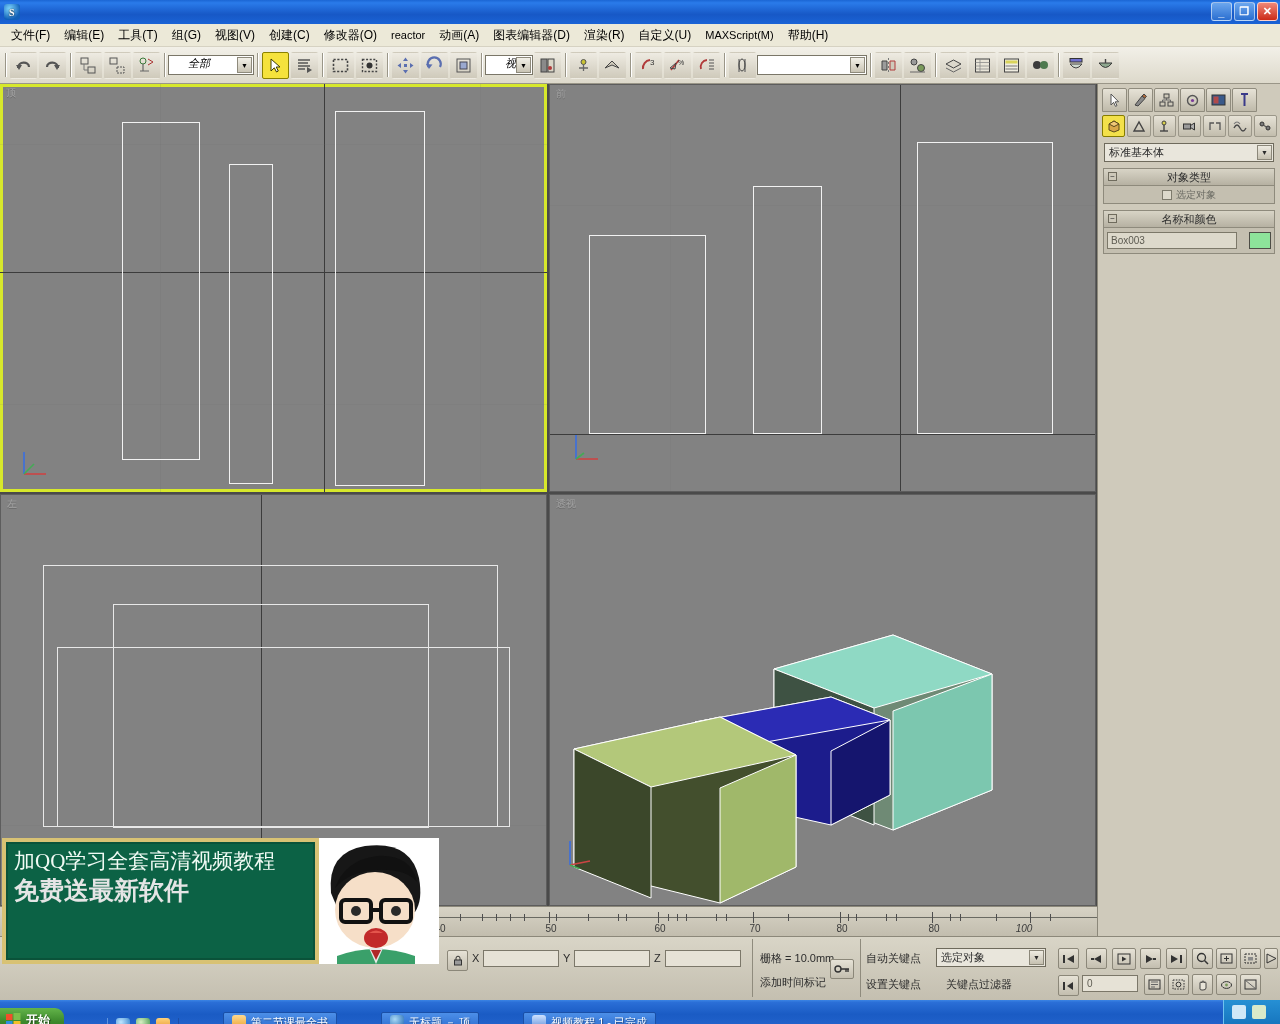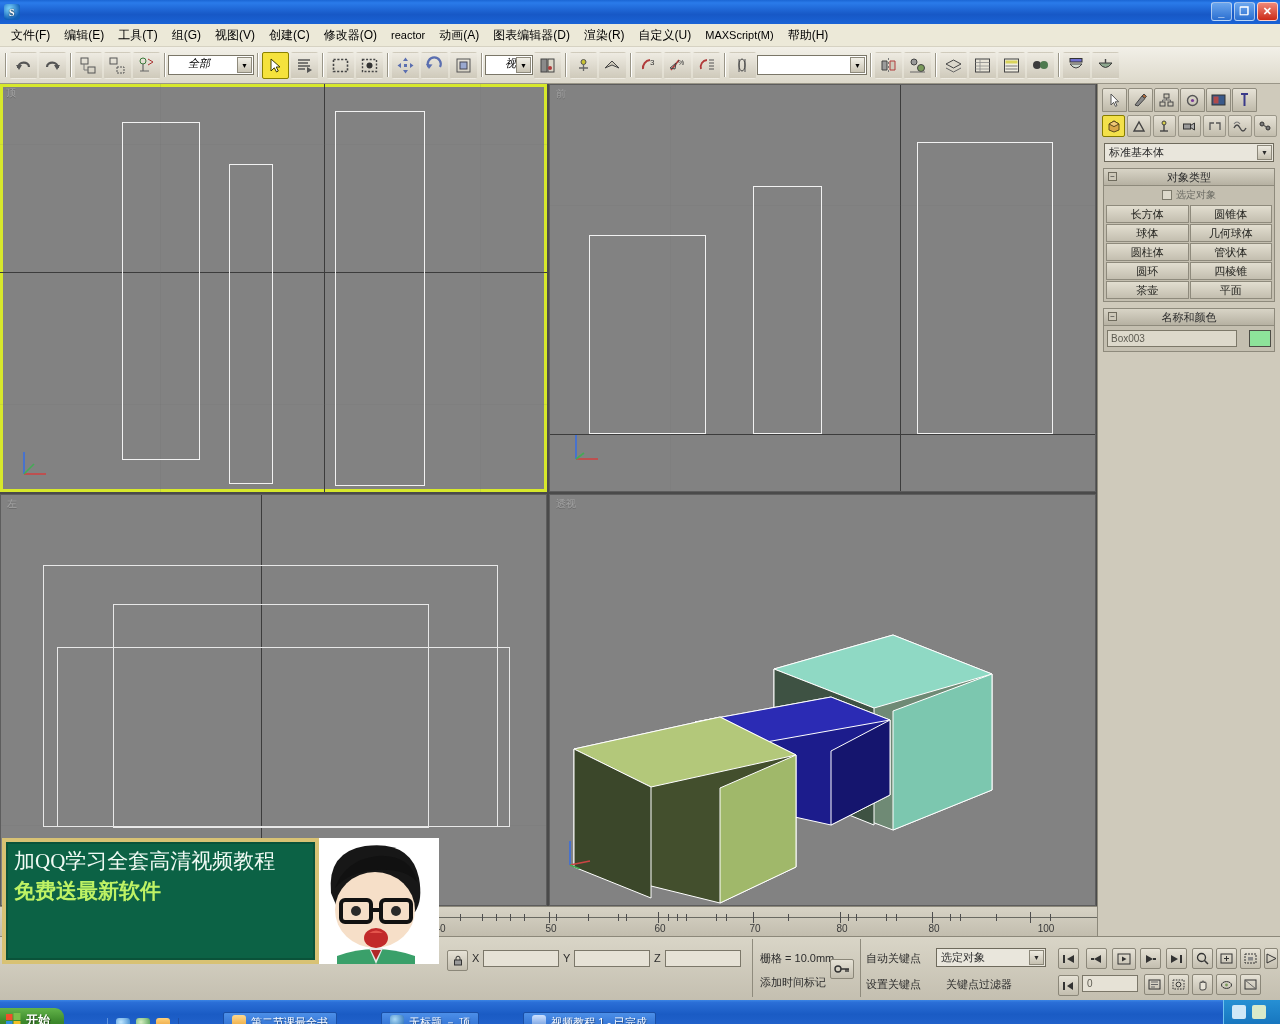--- a/index.html
+++ b/index.html
@@ -184,21 +184,21 @@
     display:flex; z-index:40;
   }
   .ad-board {
     width:317px; height:126px; background:#0c6245;
     border:4px solid #d8c274; box-shadow:inset 0 0 0 2px #0a5239;
     padding:4px 8px; color:#e9f7ee;
     font-family:"Liberation Serif", serif;
   }
   .ad-l1 { font-size:30px; font-weight:bold; letter-spacing:1px; line-height:34px; color:#eaf6ef; }
   .ad-l2 { font-size:21px; font-weight:normal; line-height:30px; color:#f0faf4; }
-  .ad-l3 { font-size:21px; font-weight:bold; line-height:30px; color:#bef264; }
+  .ad-l3 { font-size:25px; font-weight:bold; line-height:30px; color:#e5e5e5; }
   .ad-face { width:120px;height:126px; background:#ffffff; position:relative; overflow:hidden; }
 
   
   .taskbar {
     position:absolute; left:0; top:1000px; width:1280px; height:32px;
     background:linear-gradient(to bottom,#3b84e4 0%,#2a6ed6 8%,#1a5bc4 45%,#2566cf 95%);
     display:flex;align-items:flex-end; z-index:50;gap:40px;
   }
   .startbtn {
     height:24px; padding:0 14px 0 6px; display:flex;align-items:center;gap:5px;
@@ -621,32 +621,20 @@
     </div>
 
     <div class="rollout">
       <div class="rollout-hdr">
         <span class="minus">−</span>
         <span>对象类型</span>
       </div>
       <div class="autogrid">
         <span class="chk"></span>
         <span>选定对象</span>
-      </div>
-      <div class="objgrid">
-        <div class="objbtn">长方体</div>
-        <div class="objbtn">圆锥体</div>
-        <div class="objbtn">球体</div>
-        <div class="objbtn">几何球体</div>
-        <div class="objbtn">圆柱体</div>
-        <div class="objbtn">管状体</div>
-        <div class="objbtn">圆环</div>
-        <div class="objbtn">四棱锥</div>
-        <div class="objbtn">茶壶</div>
-        <div class="objbtn">平面</div>
       </div>
     </div>
 
     <div class="rollout">
       <div class="rollout-hdr">
         <span class="minus">−</span>
         <span>名称和颜色</span>
       </div>
       <div class="namerow">
         <div class="namefield">Box003</div>
@@ -687,21 +675,21 @@
       <div class="tick" style="left:418px;"></div>
         <div class="tick" style="left:426px;"></div>
       <div class="tick" style="left:456px;"></div>
         <div class="tick" style="left:466px;"></div>
       <div class="tick maj" style="left:502px;"></div>
         <div class="tlabel" style="left:504px;">80</div>
       <div class="tick" style="left:520px;"></div>
         <div class="tick" style="left:530px;"></div>
       <div class="tick" style="left:566px;"></div>
       <div class="tick maj" style="left:600px;"></div>
-        <div class="tlabel" style="left:616px;">100</div>
+        <div class="tlabel" style="left:594px;font-style:italic;">100</div>
       <div class="tick" style="left:620px;"></div>
     </div>
   </div>
 
   <div class="statusbar">
 
     <div class="navbtn" style="position:absolute;left:447px;top:13px;">
       <svg width="12" height="12" viewBox="0 0 12 12">
           <rect x="2.5" y="5" width="7" height="5" fill="#9a9a9a" stroke="#333"></rect>
           <path d="M4 5 V3.2 A2 2 0 0 1 8 3.2 V5" fill="none" stroke="#333"></path>

